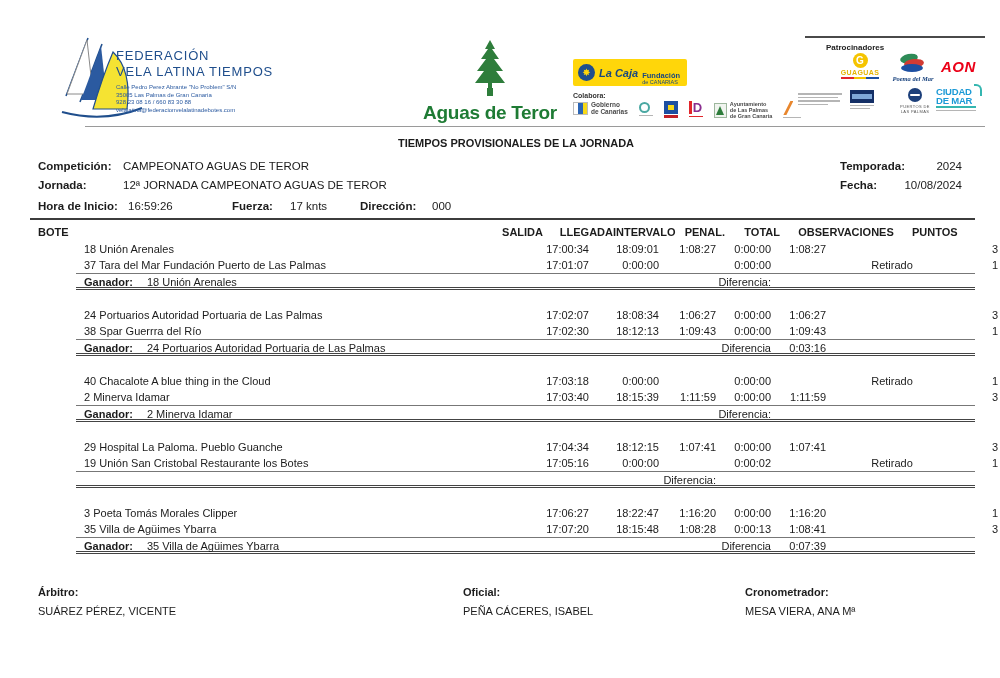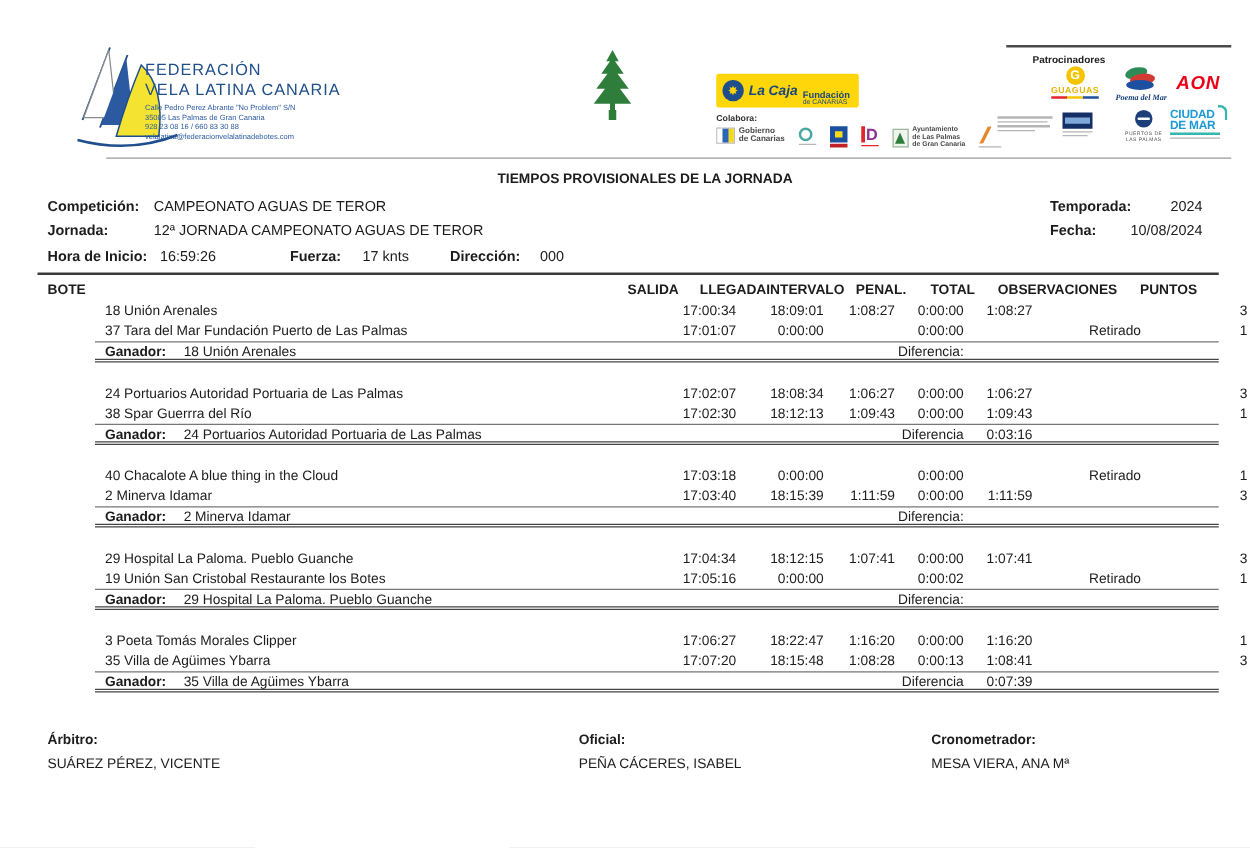--- a/index.html
+++ b/index.html
@@ -108,34 +108,35 @@
       <line x1="10" y1="62" x2="32" y2="4" stroke="#1F4E8C" stroke-width="1.5"></line>
       <line x1="24" y1="68" x2="46" y2="10" stroke="#1F4E8C" stroke-width="1.5"></line>
       <path d="M31,6 L37,60 L11,60 Z" fill="#ffffff" stroke="#8a8a8a" stroke-width="1"></path>
       <path d="M45,12 L51,66 L25,66 Z" fill="#2B5AA0"></path>
       <path d="M57,18 Q76,36 71,75 L37,75 Q46,44 57,18 Z" fill="#F5E332" stroke="#1F4E8C" stroke-width="1.2"></path>
       <path d="M6,78 Q48,89 86,74" stroke="#1F4E8C" stroke-width="2" fill="none"></path>
     </svg>
   </div>
   <div class="abs" style="left:116px; top:48px;">
     <div class="fed-name">FEDERACIÓN</div>
-    <div class="fed-name">VELA LATINA CANARIA</div>
+    <div class="fed-name">VELA LATINA TIEMPOS</div>
     <div class="fed-addr">
       <div>Calle Pedro Perez Abrante "No Problem" S/N</div>
       <div>35005 Las Palmas de Gran Canaria</div>
       <div>928 23 08 16 / 660 83 30 88</div>
       <div>velalatina@federacionvelalatinadebotes.com</div>
     </div>
   </div>
 
   <div class="abs aguas-wrap">
     <svg width="46" height="56" viewBox="0 0 46 56">
       <path d="M23,0 L28,9 L25,9 L32,19 L27,19 L36,31 L29,31 L38,43 L25,43 L25,50 L21,50 L21,43 L8,43 L17,31 L10,31 L19,19 L14,19 L21,9 L18,9 Z" fill="#2E7D3B"></path>
       <rect x="20" y="48" width="6" height="8" fill="#2E7D3B"></rect>
     </svg>
+    <div class="aguas-name">Aguas de Teror</div>
   </div>
 
   <div class="abs lacaja">
     <span class="lacaja-sun">✸</span>
     <span class="lacaja-name">La Caja</span>
     <span class="lacaja-sub">
       <span class="s1">Fundación</span>
       <span class="s2">de CANARIAS</span>
     </span>
   </div>
@@ -368,21 +369,20 @@
         <div class="c-name">19 Unión San Cristobal Restaurante los Botes</div>
         <div class="r">17:05:16</div>
         <div class="r">0:00:00</div>
         <div class="r"></div>
         <div class="r">0:00:02</div>
         <div class="r"></div>
         <div class="ctr">Retirado</div>
         <div class="r">1</div>
       </div>
       <div class="grow">
-        <div class="gname"><span class="b">Ganador:</span><span class="nm">29 Hospital La Paloma. Pueblo Guanche</span></div>
         <div class="r">Diferencia:</div>
         <div class="r"></div>
         <div></div>
           <div></div>
       </div>
     </div>
 
     <div class="race">
       <div class="trow">
         <div class="c-name">3 Poeta Tomás Morales Clipper</div>

